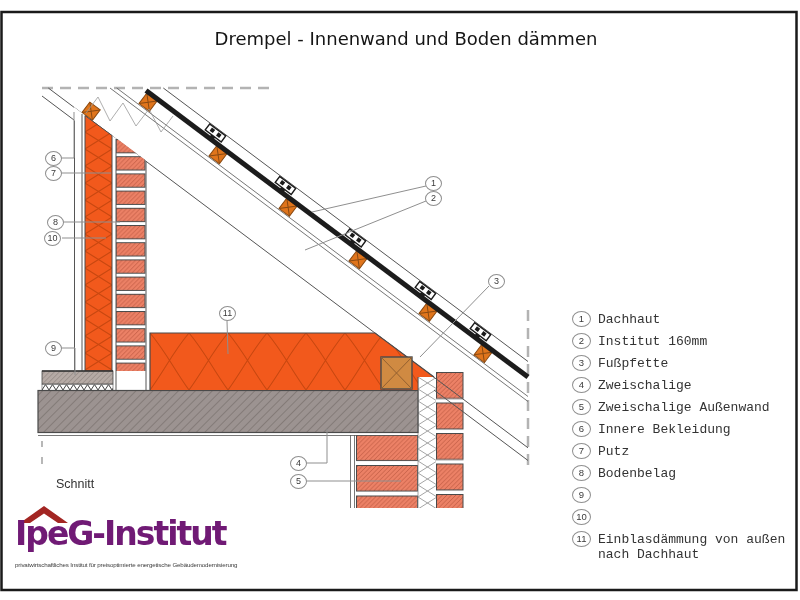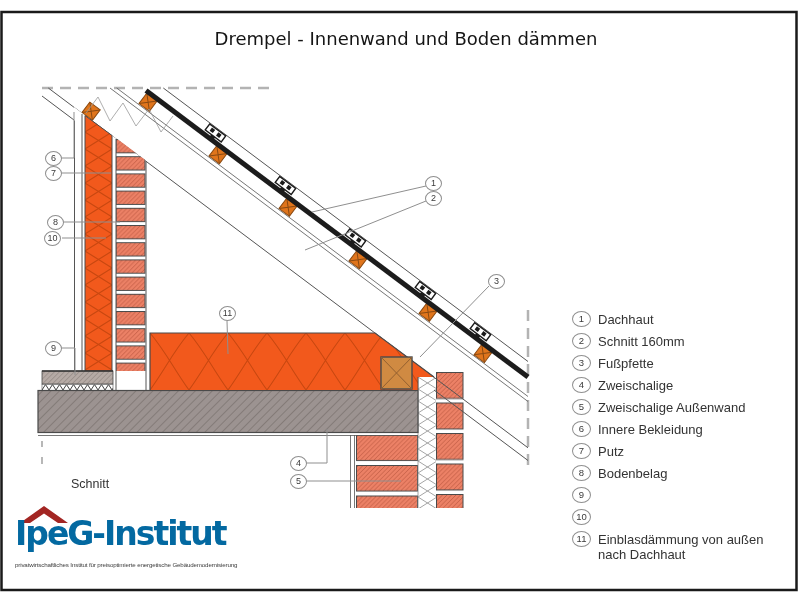--- a/index.html
+++ b/index.html
@@ -7,27 +7,27 @@
         font-family:"Liberation Sans",sans-serif;}
   .abs{position:absolute;}
   #title{top:27px;left:6px;width:800px;text-align:center;color:#151515;
          font-family:"DejaVu Sans","Liberation Sans",sans-serif;font-size:18px;line-height:23px;}
   
   #legend{left:572px;top:311px;width:222px;}
   .lrow{display:flex;align-items:flex-start;margin-bottom:6px;}
   .cnum{display:inline-block;min-width:15px;height:14px;border:1px solid #8f8f8f;border-radius:50%;
         background:#fff;color:#3a3a3a;font-size:9.5px;line-height:14px;text-align:center;
         flex-shrink:0;padding:0 1px;box-sizing:content-box;}
-  .llab{margin-left:7px;color:#333;font-size:13px;line-height:15px;padding-top:0.5px;}
+  .llab{margin-left:7px;color:#333;font-size:13px;line-height:15px;padding-top:0.5px;font-family:Liberation Mono, monospace;}
   
   .callout{width:13px;height:13px;border:1px solid #8f8f8f;border-radius:50%;background:#fff;
            color:#3a3a3a;font-size:9px;line-height:13px;text-align:center;padding:0 1px;}
-  #schnitt{left:56px;top:477px;font-size:12.5px;color:#333;margin-left:15px;}
+  #schnitt{left:56px;top:477px;font-size:12.5px;color:#333;}
   
-  #logo-word{left:15px;top:514px;font-size:33px;font-weight:bold;letter-spacing:-2px;color:#0369a1;
+  #logo-word{left:15px;top:514px;font-size:33px;font-weight:bold;letter-spacing:-2px;color:#701a75;
              font-family:"DejaVu Sans","Liberation Sans",sans-serif;text-align:center;}
   #logo-tag{left:15px;top:561px;font-size:6.2px;letter-spacing:-0.15px;color:#3c3c3c;white-space:nowrap;}
   svg{display:block;}
 </style>
 </head>
 <body>
 
 <div id="page">
 
 <svg class="abs" style="left:0;top:0" width="800" height="600" viewBox="0 0 800 600">
@@ -250,21 +250,21 @@
 <div class="abs callout" style="left:44px;top:231px">10</div>
 <div class="abs callout" style="left:219px;top:306px">11</div>
 
 <div id="legend" class="abs">
   <div class="lrow">
         <span class="cnum">1</span>
         <span class="llab">Dachhaut</span>
       </div>
   <div class="lrow">
         <span class="cnum">2</span>
-        <span class="llab">Schnitt 160mm</span>
+        <span class="llab">Institut 160mm</span>
       </div>
   <div class="lrow">
         <span class="cnum">3</span>
         <span class="llab">Fußpfette</span>
       </div>
   <div class="lrow">
         <span class="cnum">4</span>
         <span class="llab">Zweischalige</span>
       </div>
   <div class="lrow">

